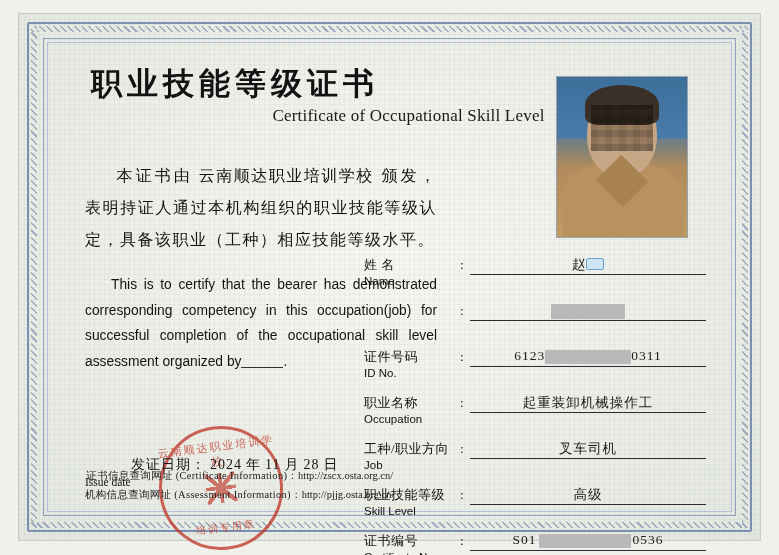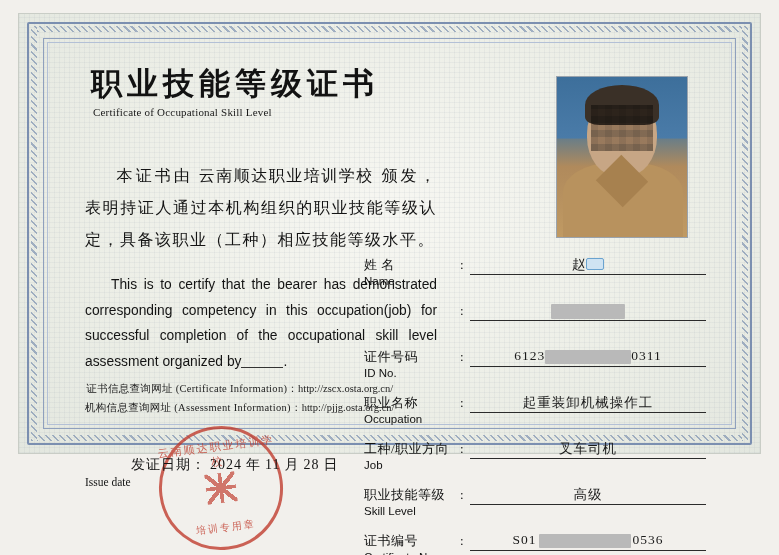--- a/index.html
+++ b/index.html
@@ -14,21 +14,21 @@
   }
   .page {
     position: relative;
     width: 779px; height: 555px;
     background: #f2f0ec;
   }
   
   .cert {
     position: absolute;
     left: 18px; top: 13px;
-    width: 743px; height: 441px;
+    width: 743px; height: 528px;
     background: #eef0ea;
     background-image:
       repeating-linear-gradient(0deg, rgba(150,160,175,0.10) 0px, rgba(150,160,175,0.10) 1px, rgba(255,255,255,0) 1px, rgba(255,255,255,0) 5px),
       repeating-linear-gradient(90deg, rgba(150,160,175,0.10) 0px, rgba(150,160,175,0.10) 1px, rgba(255,255,255,0) 1px, rgba(255,255,255,0) 5px),
       radial-gradient(ellipse at 50% 45%, #f7f7f2 0%, #eceee6 60%, #e3e7df 100%);
     border: 1px solid #c9cdc6;
   }
   
   .frame-outer {
     position: absolute;
@@ -70,24 +70,25 @@
     font-family: "Liberation Serif", serif;
     font-size: 31px;
     font-weight: 700;
     letter-spacing: 5px;
     color: #121212;
     margin: 18px 0 0 36px;
     line-height: 1.15;
   }
   .title-en {
     font-family: "Liberation Serif", serif;
-    font-size: 11px;
+    font-size: 17px;
     color: #1a1a1a;
     margin: 4px 0 0 38px;
     letter-spacing: 0.2px;
+    text-align: center;
   }
 
   
   .left-col {
     position: absolute;
     left: 30px; top: 112px;
     width: 352px;
   }
   .para-cn {
     font-family: Liberation Serif, serif;

